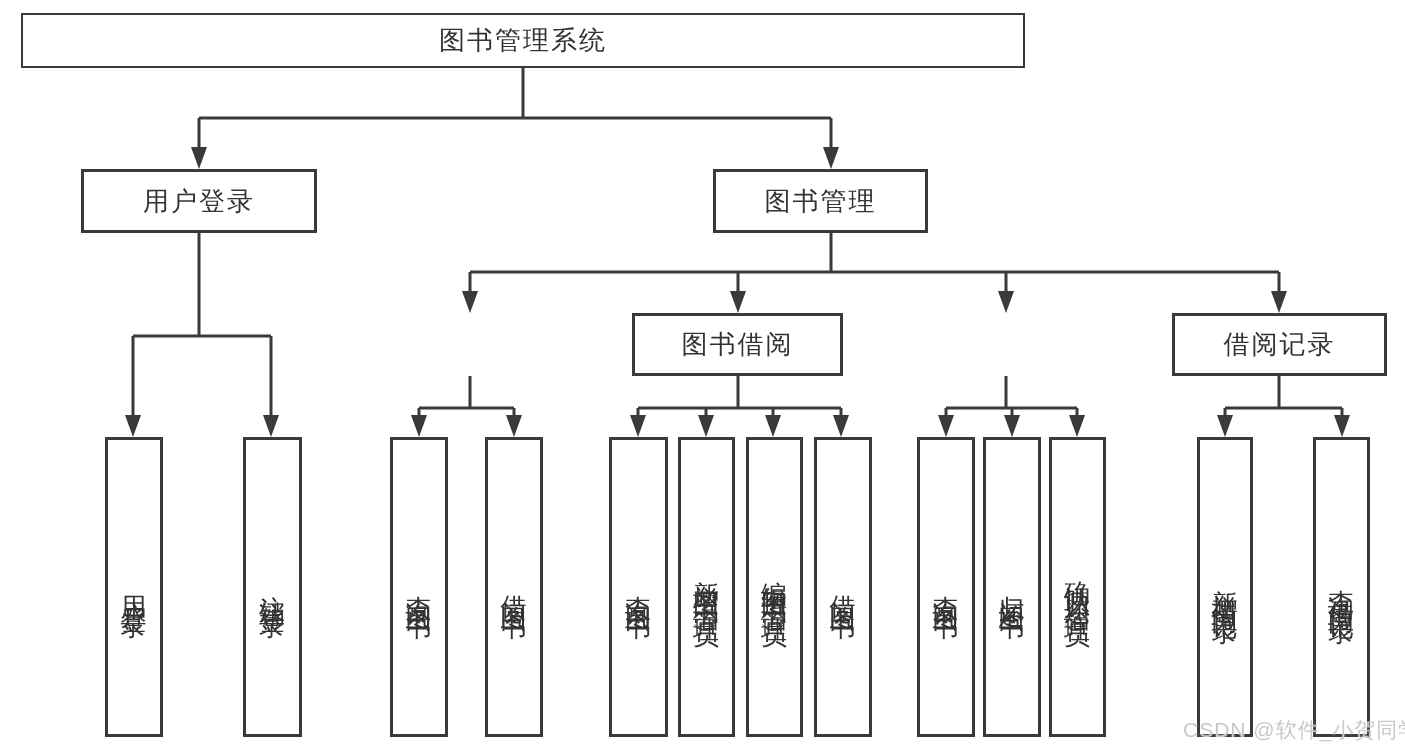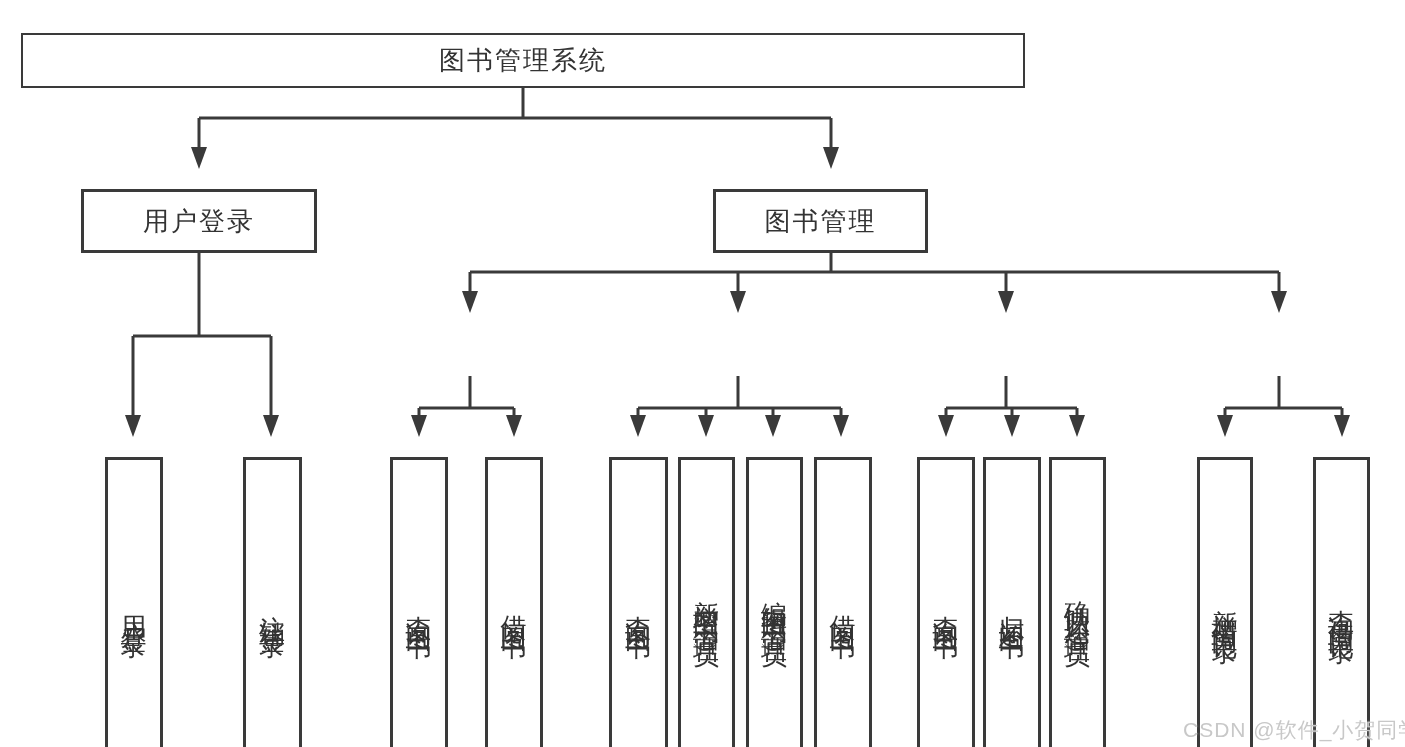--- a/index.html
+++ b/index.html
@@ -4,21 +4,21 @@
 <style>
   html,body{margin:0;padding:0;background:#ffffff;}
   .stage{
     position:relative;width:1405px;height:747px;background:#ffffff;overflow:hidden;
     font-family:"Liberation Sans","DejaVu Sans",sans-serif;
   }
   .wires{position:absolute;left:0;top:0;z-index:1;}
   .node{
     position:absolute;box-sizing:border-box;border:3px solid #3a3a3a;background:#ffffff;
     display:flex;align-items:center;justify-content:center;
-    color:#333333;font-size:26px;letter-spacing:2px;z-index:2;margin-top:20px;
+    color:#333333;font-size:26px;letter-spacing:2px;z-index:2;
   }
   .node.root{border-width:2px;}
   .lbl{white-space:nowrap;}
   .node.vert{padding:0;}
   .node.vert .lbl{
     writing-mode:vertical-rl;text-orientation:mixed;
     letter-spacing:6px;line-height:1;font-size:26px;
   }
   .watermark{
     position:absolute;left:1183px;top:716px;z-index:3;
@@ -68,20 +68,26 @@
     <span class="lbl">图书管理系统</span>
   </div>
 
   <div class="node" style="left:81px;top:169px;width:236px;height:64px">
     <span class="lbl">用户登录</span>
   </div>
   <div class="node" style="left:713px;top:169px;width:215px;height:64px">
     <span class="lbl">图书管理</span>
   </div>
 
+  <div class="node" style="left:632px;top:313px;width:211px;height:63px">
+    <span class="lbl">图书借阅</span>
+  </div>
+  <div class="node" style="left:1172px;top:313px;width:215px;height:63px">
+    <span class="lbl">借阅记录</span>
+  </div>
 
   <div class="node vert" style="left:105px;top:437px;width:58px;height:300px">
     <span class="lbl">用户登录</span>
   </div>
   <div class="node vert" style="left:243px;top:437px;width:59px;height:300px">
     <span class="lbl">注销登录</span>
   </div>
 
   <div class="node vert" style="left:390px;top:437px;width:58px;height:300px">
     <span class="lbl">查询图书</span>

